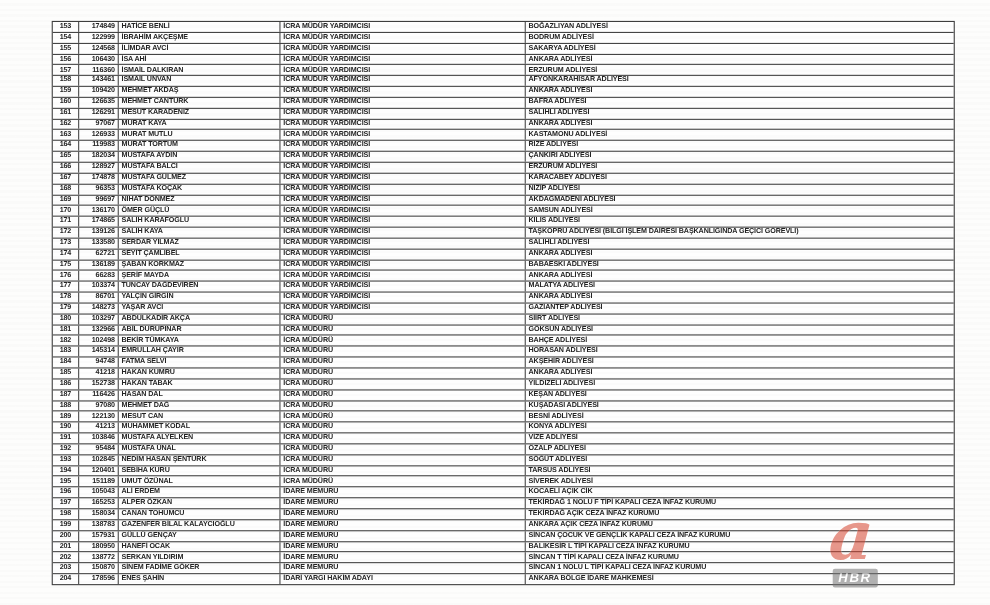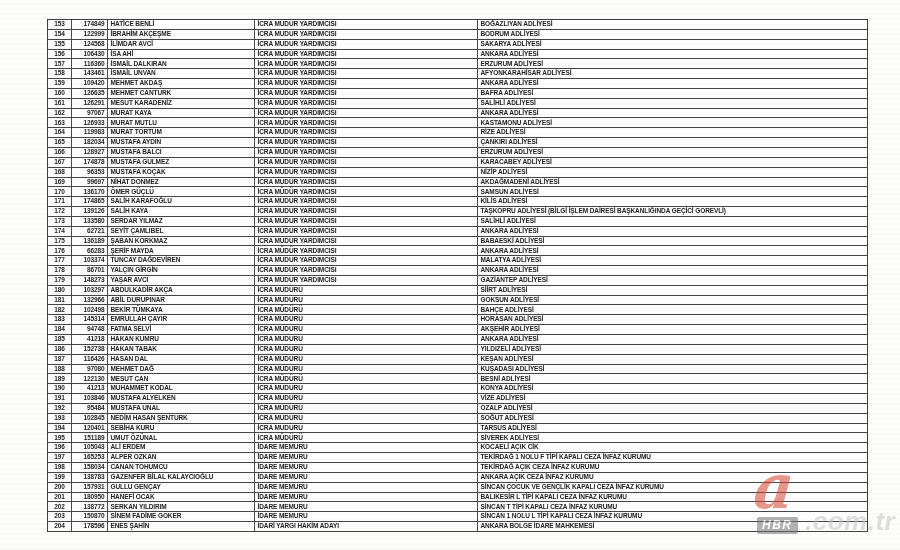--- a/index.html
+++ b/index.html
@@ -488,14 +488,13 @@
       <div class="cell c-id">178596</div>
       <div class="cell c-name">ENES ŞAHİN</div>
       <div class="cell c-title">İDARİ YARGI HAKİM ADAYI</div>
       <div class="cell c-unit">ANKARA BÖLGE İDARE MAHKEMESİ</div>
     </div>
   </div>
 
 <div class="watermark">
   <div class="wm-a">a</div>
   <div class="wm-hbr">HBR</div>
-  <div class="wm-suffix">.com.tr</div>
 </div>
 
 </body></html>

